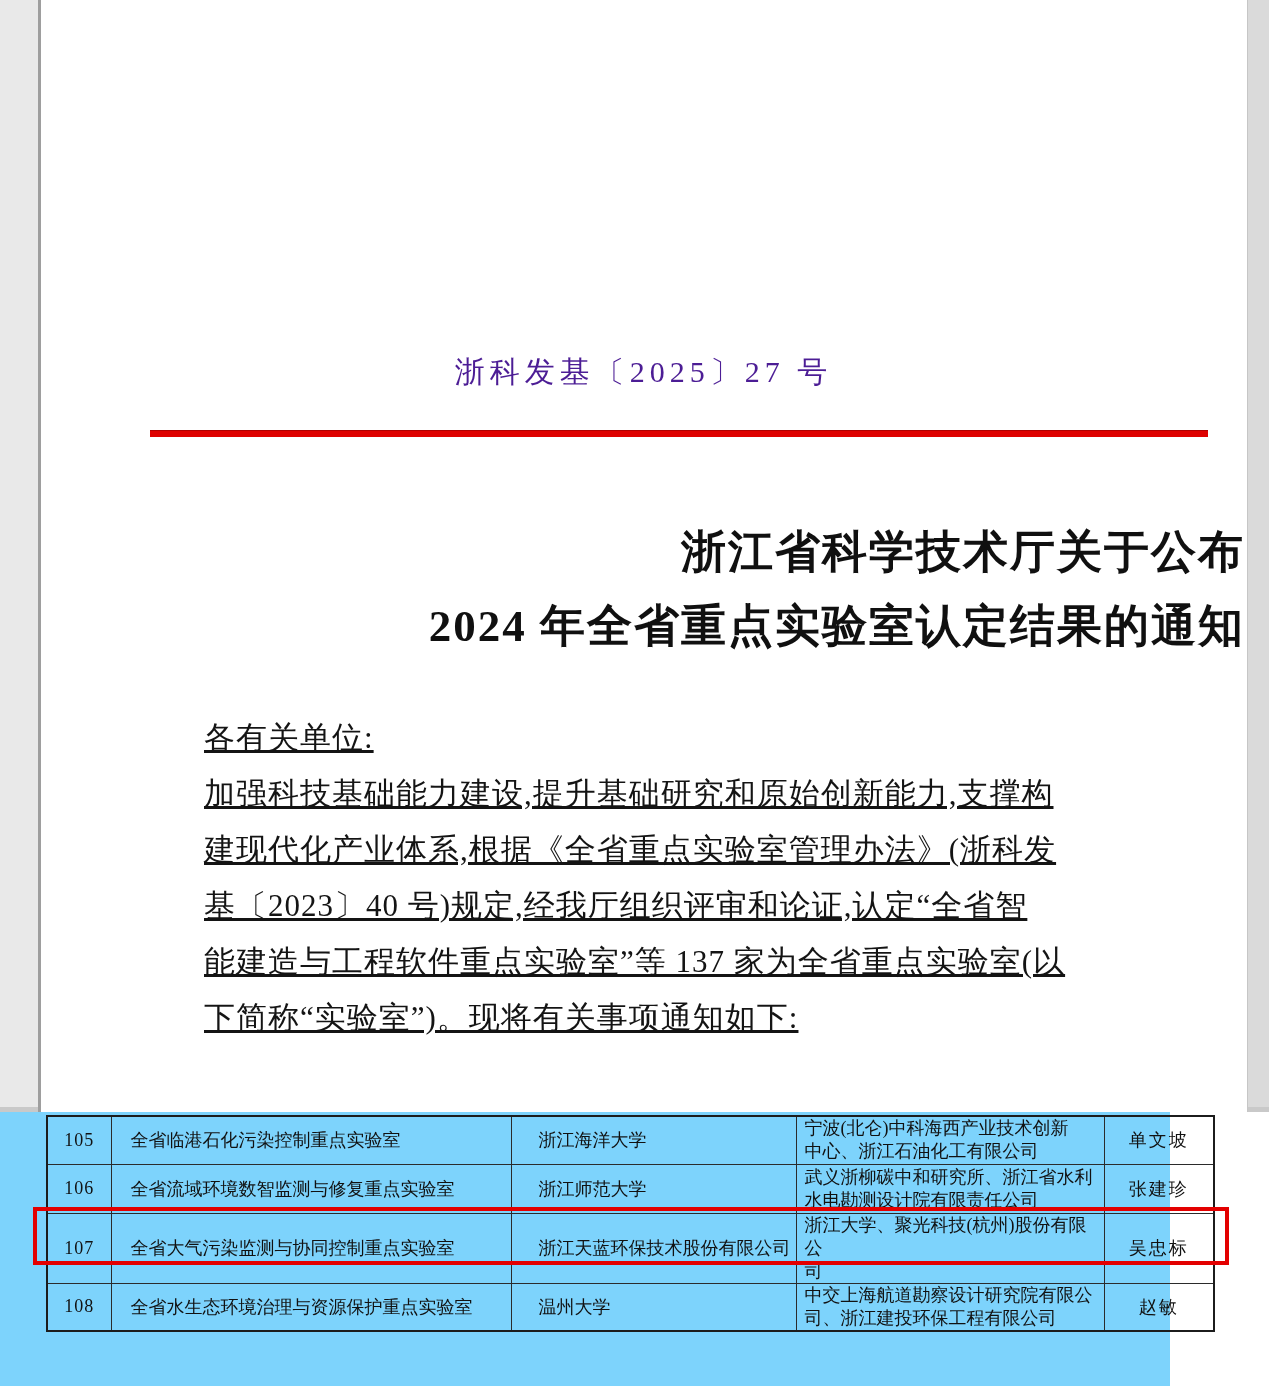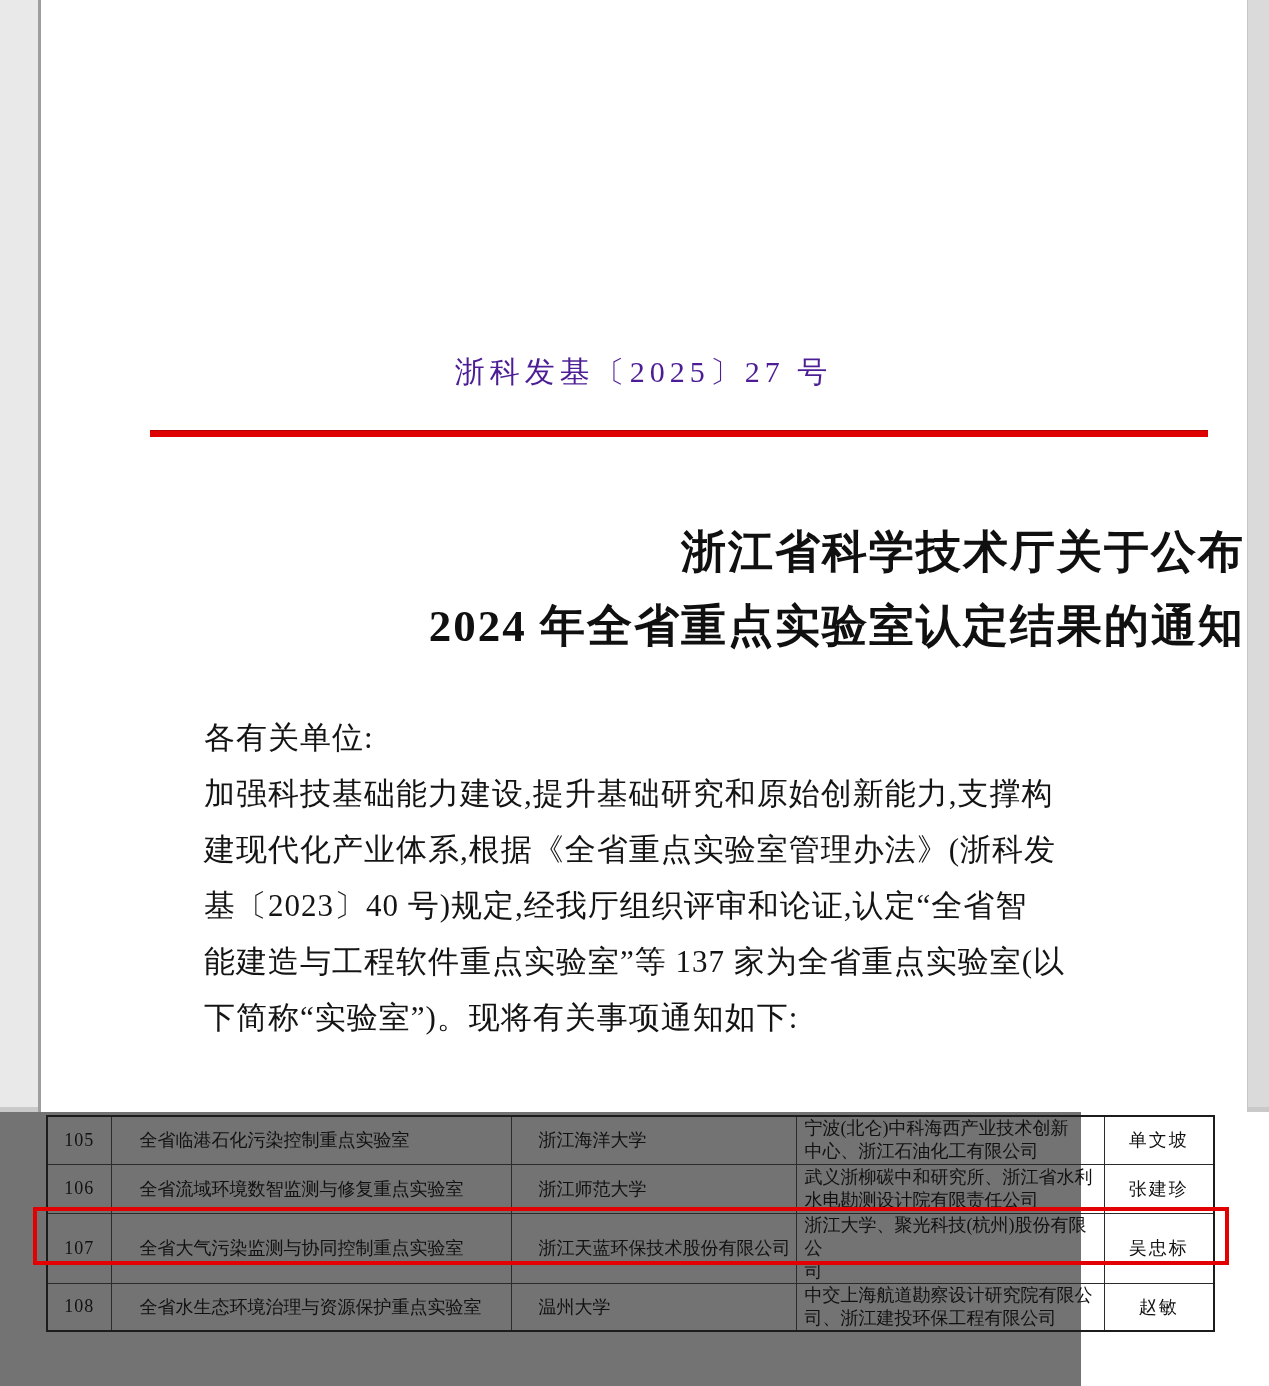--- a/index.html
+++ b/index.html
@@ -28,34 +28,34 @@
   .red-rule { position:absolute; left:150px; top:430px; width:1058px; height:7px; background:#de0100; border-top:1px solid #b00000; }
 
   .notice-title {
     position:absolute; left:42px; right:24px; text-align:right;
     font-weight:bold; color:#101010; font-size:45px; letter-spacing:2px; white-space:nowrap;
   }
   .notice-title.l1 { top:522px; }
   .notice-title.l2 { top:596px; }
 
   .body-block { position:absolute; left:204px; top:710px; width:900px; font-size:31px; color:#141414; }
-  .body-line  { height:56px; line-height:56px; letter-spacing:1px; white-space:nowrap; }
+  .body-line  { height:56px; line-height:56px; letter-spacing:1px; white-space:nowrap;text-decoration:underline; }
   .body-line.indent { text-indent:100px; }
 
   
-  .table-section { position:absolute; left:0; top:1112px; width:1081px; height:274px; background:#737373; }
+  .table-section { position:absolute; left:0; top:1112px; width:1170px; height:274px; background:#7dd3fc; }
 
   table.results {
     position:absolute; left:46px; top:3px;
     border-collapse:collapse; table-layout:fixed; width:1167px;
     font-size:18px; color:#111; border:2px solid #1c1c1c;
   }
   table.results td { border:1.5px solid #2b2b2b; overflow:hidden; }
   td.num  { text-align:center; letter-spacing:1px; }
-  td.lab  { padding-left:28px; }
+  td.lab  { padding-left:19px; }
   td.inst { padding-left:27px; }
   td.part { padding-left:8px; line-height:23px; white-space:pre-line; }
   td.dir  { text-align:center; letter-spacing:2px; }
   tr.r105 { height:48px; }
   tr.r106 { height:49px; }
   tr.r107 { height:55px; }
   tr.r108 { height:45px;margin-left:36px; }
 
   .highlight-box {
     position:absolute; left:33px; top:1207px; width:1196px; height:58px;

